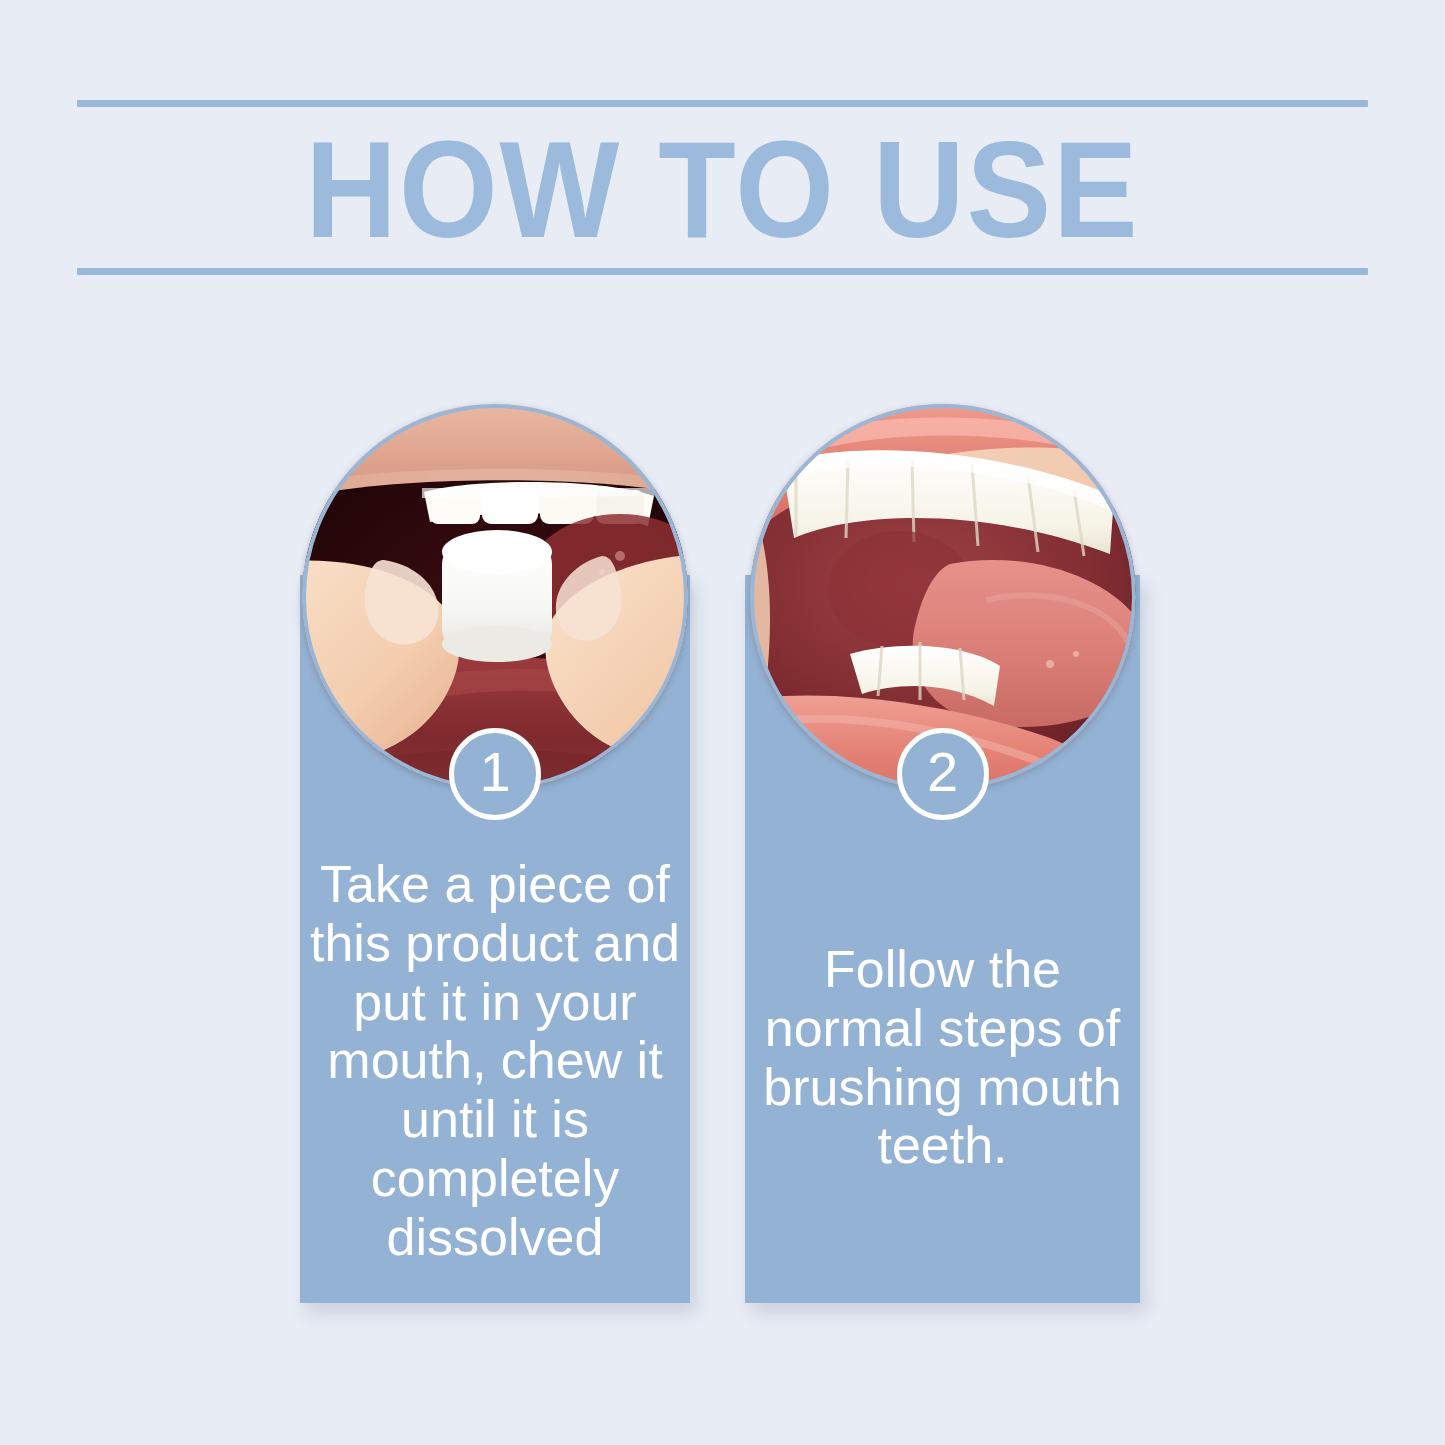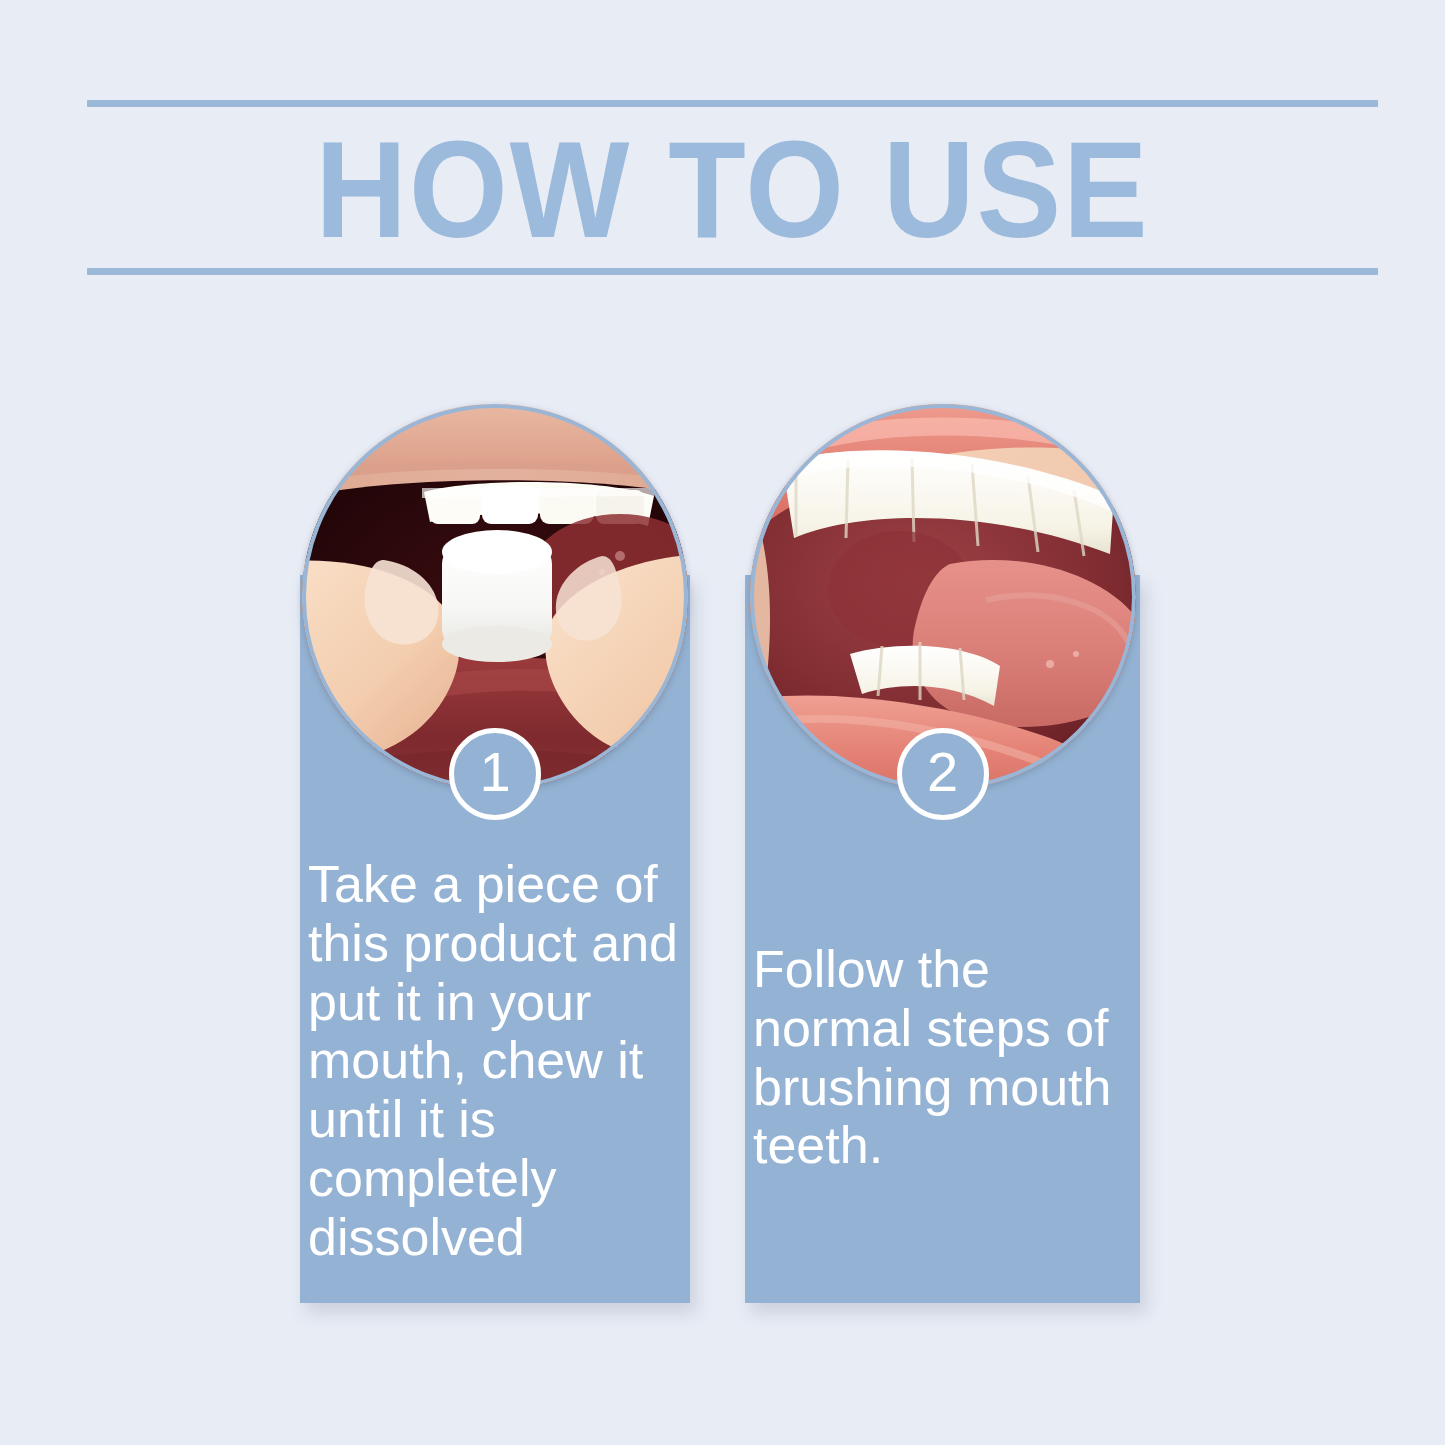--- a/index.html
+++ b/index.html
@@ -19,21 +19,21 @@
     position: absolute;
     left: 0; top: 0;
     width: 1445px;
     height: 1445px;
     background: #e8ecf5;
   }
 
   
   .header {
     position: absolute;
-    left: 87px;
+    left: 77px;
     top: 100px;
     width: 1291px;
     height: 128px;
   }
   .rule {
     position: absolute;
     left: 0;
     width: 1291px;
     height: 7px;
     background: #9cb8d8;
@@ -119,20 +119,21 @@
     line-height: 1;
     font-family: "Liberation Sans", sans-serif;
   }
   .badge span { display: block; transform: translateY(-2px); }
 
   .caption {
     position: absolute;
     left: 8px;
     right: 8px;
     color: #ffffff;
+    text-align: center;
     font-family: "Liberation Sans", sans-serif;
     font-weight: normal;
     font-size: 52px;
     line-height: 1.13;
     letter-spacing: 0px;
   }
   .caption-1 { top: 280px; }
   .caption-2 { top: 365px; }
 </style>
 </head>

